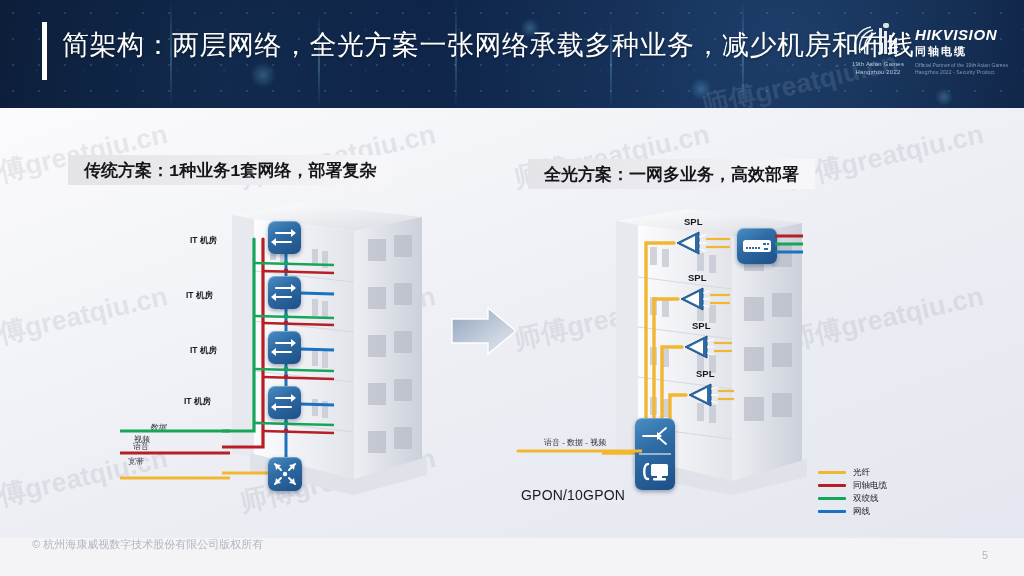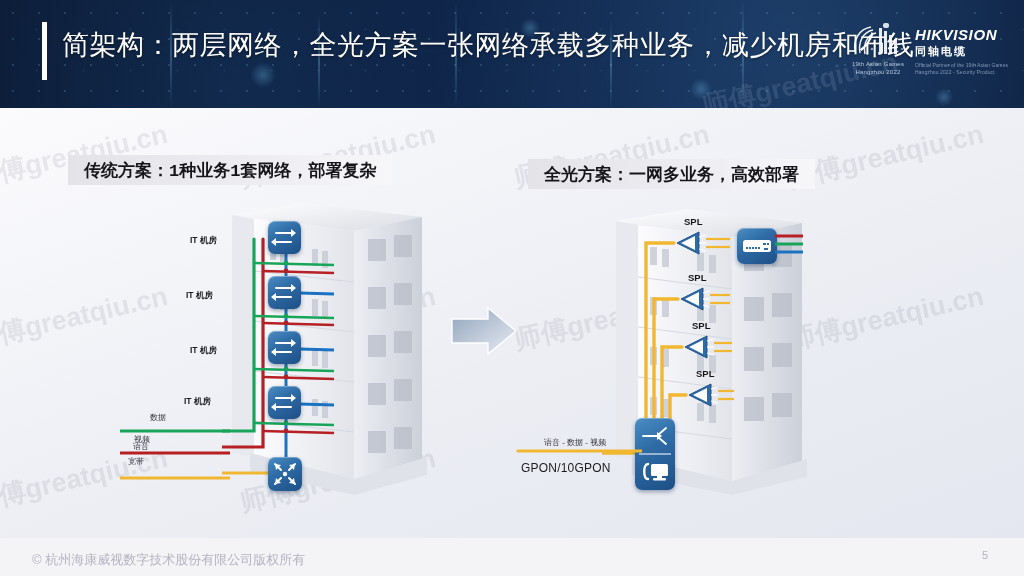--- a/index.html
+++ b/index.html
@@ -168,24 +168,25 @@
     white-space: nowrap;
   }
   .lbl-dim {
     position: absolute;
     font-size: 8px;
     color: #30303a;
     white-space: nowrap;
   }
   .lbl-gpon {
     position: absolute;
-    font-size: 12px;
+    font-size: 14px;
     color: #1b1b20;
     white-space: nowrap;
     letter-spacing: 0.2px;
+    margin-top: 26px;
   }
 
   
   .dev {
     position: absolute;
     border-radius: 7px;
     background: linear-gradient(150deg, #4a8ec4 0%, #2f6ca6 40%, #1d4f86 100%);
     box-shadow: 0 2px 4px rgba(20,45,80,0.40), inset 0 1px 0 rgba(255,255,255,0.30);
   }
 
@@ -218,22 +219,22 @@
 
   
   .footer {
     position: absolute;
     left: 0; top: 538px;
     width: 1024px; height: 38px;
     background: #f4f4f7;
   }
   .copyright {
     position: absolute;
-    left: 32px; top: 551px;
-    font-size: 13px;
+    left: 32px; top: 537px;
+    font-size: 11px;
     color: #b4b4c0;
     white-space: nowrap;
   }
   .pagenum {
     position: absolute;
     left: 982px; top: 549px;
     font-size: 11px;
     color: #b4b4c0;
   }
 
@@ -490,21 +491,21 @@
     </svg>
   </div>
 
   <div class="lbl" style="left:190px; top:235px;">IT 机房</div>
   <div class="lbl" style="left:186px; top:290px;">IT 机房</div>
   <div class="lbl" style="left:190px; top:345px;">IT 机房</div>
   <div class="lbl" style="left:184px; top:396px;">IT 机房</div>
 
   <div class="lbl-dim" style="left:133px; top:412px;margin-top:29px;">语音</div>
   <div class="lbl-dim" style="left:128px; top:434px;margin-left:6px;">视频</div>
-  <div class="lbl-dim" style="left:150px; top:412px;">数据</div>
+  <div class="lbl-dim" style="left:150px; top:422px;font-style:italic;">数据</div>
   <div class="lbl-dim" style="left:128px; top:456px;">宽带</div>
 
   <svg style="position:absolute; left:118px; top:425px; width:112px; height:62px;" viewBox="0 0 112 62">
     <path d="M2 6 L112 6" stroke="#18a55a" stroke-width="3" fill="none"></path>
     <path d="M2 28 L112 28" stroke="#b61f24" stroke-width="3" fill="none"></path>
     <path d="M2 53 L112 53" stroke="#f2b730" stroke-width="3" fill="none"></path>
   </svg>
 
   <svg style="position:absolute; left:448px; top:305px; width:72px; height:52px;" viewBox="0 0 72 52">
     <defs>
@@ -679,18 +680,36 @@
     </svg>
   </div>
 
   <div class="lbl-dim" style="left:544px; top:437px;">语音 - 数据 - 视频</div>
   <div class="lbl-gpon" style="left:521px; top:461px;">GPON/10GPON</div>
 
   <svg style="position:absolute; left:516px; top:444px; width:126px; height:14px;" viewBox="0 0 126 14">
     <path d="M2 7 L126 7" stroke="#f2b730" stroke-width="3.2" fill="none" stroke-linecap="round"></path>
   </svg>
 
+  <div class="legend">
+    <div class="legend-row">
+      <span class="legend-swatch" style="background:#f2b730;"></span>
+      <span class="legend-text">光纤</span>
+    </div>
+    <div class="legend-row">
+      <span class="legend-swatch" style="background:#b61f24;"></span>
+      <span class="legend-text">同轴电缆</span>
+    </div>
+    <div class="legend-row">
+      <span class="legend-swatch" style="background:#18a55a;"></span>
+      <span class="legend-text">双绞线</span>
+    </div>
+    <div class="legend-row">
+      <span class="legend-swatch" style="background:#1b72c0;"></span>
+      <span class="legend-text">网线</span>
+    </div>
+  </div>
 
   <div class="footer"></div>
   <div class="copyright">© 杭州海康威视数字技术股份有限公司版权所有</div>
   <div class="pagenum">5</div>
 
 </div>
 
 </body></html>

